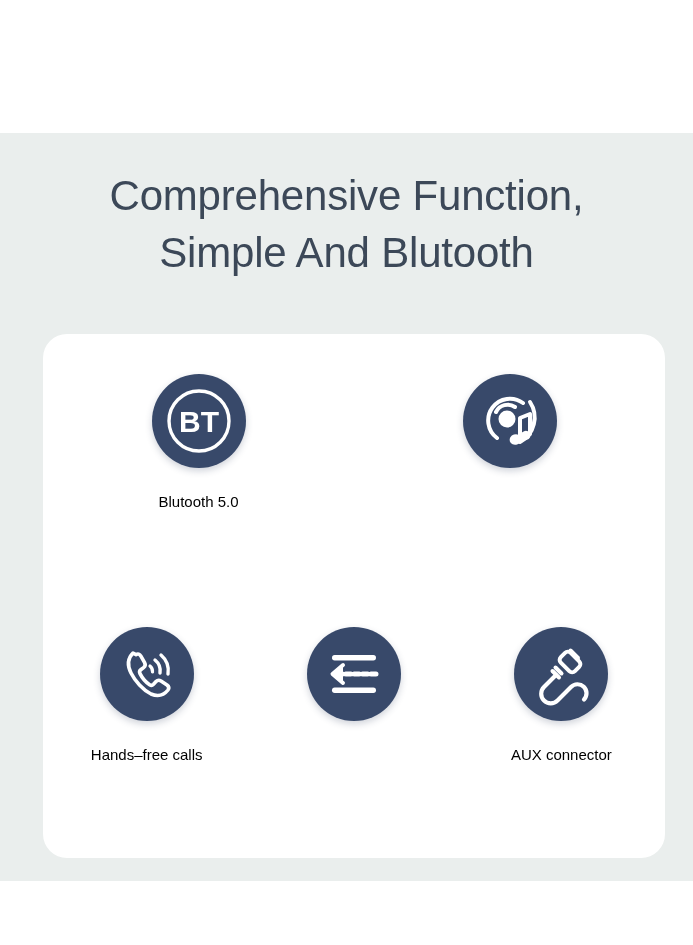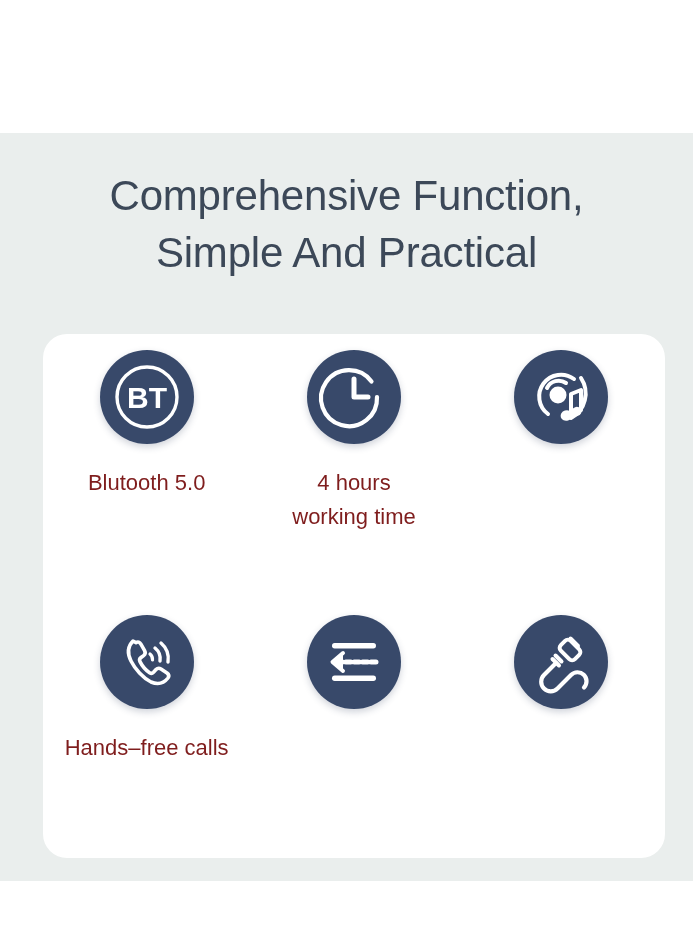--- a/index.html
+++ b/index.html
@@ -65,21 +65,21 @@
     height: 524px;
     display: flex;
     flex-direction: column;
   }
 
   .row {
     display: flex;
     flex: 1 1 0;
     align-items: flex-start;
   }
-  .row.row-1 { padding-top: 16px; }
+  .row.row-1 { padding-top: 40px; }
   .row.row-2 { padding-top: 22px; }
 
   .feature {
     flex: 1 1 0;
     display: flex;
     flex-direction: column;
     align-items: center;
   }
 
   .badge {
@@ -98,63 +98,53 @@
     font-family: "Liberation Sans", sans-serif;
     font-size: 30px;
     font-weight: 700;
     fill: #ffffff;
     letter-spacing: 0px;
   }
 
   .caption {
     margin-top: 22px;
     text-align: center;
-    color: #7f1d1d;
-    font-size: 22px;
+    color: #000000;
+    font-size: 15px;
     line-height: 1.55;
     font-weight: 400;
     white-space: pre-line;
   }
   .row-2 .caption { }
 </style>
 </head>
 <body>
 
 <div class="page">
 
   <div class="band"></div>
 
   <div class="heading">Comprehensive Function,
-Simple And Practical</div>
+Simple And Blutooth</div>
 
   <div class="card">
     <div class="grid">
 
       <div class="row row-1">
 
         <div class="feature">
           <div class="badge">
             <svg width="94" height="94" viewBox="0 0 94 94" aria-hidden="true">
               <circle cx="47" cy="47" r="30" fill="none" stroke="#ffffff" stroke-width="3.4"></circle>
               <text class="bt-text" x="47" y="58" text-anchor="middle">BT</text>
             </svg>
           </div>
           <div class="caption">Blutooth 5.0</div>
         </div>
 
-        <div class="feature">
-          <div class="badge">
-            <svg width="94" height="94" viewBox="0 0 94 94" aria-hidden="true">
-              <path d="M64.5 31.5 A28 28 0 1 0 70 47" fill="none" stroke="#ffffff" stroke-width="4.2" stroke-linecap="round"></path>
-              <path d="M47 29 L47 47 L61 47" fill="none" stroke="#ffffff" stroke-width="5" stroke-linecap="round" stroke-linejoin="round"></path>
-            </svg>
-          </div>
-          <div class="caption">4 hours
-working time</div>
-        </div>
 
         <div class="feature">
           <div class="badge">
             <svg width="94" height="94" viewBox="0 0 94 94" aria-hidden="true">
               <circle cx="44" cy="45" r="8.5" fill="#ffffff"></circle>
               <path d="M60 29 A20.5 20.5 0 1 0 34 64" fill="none" stroke="#ffffff" stroke-width="4" stroke-linecap="round"></path>
               <path d="M52 33 A13 13 0 0 0 33 38" fill="none" stroke="#ffffff" stroke-width="4" stroke-linecap="round"></path>
               <path d="M67 28 A28 28 0 0 1 57 68" fill="none" stroke="#ffffff" stroke-width="4" stroke-linecap="round"></path>
               <path d="M57 65 L57 44 L67 40 L67 60" fill="none" stroke="#ffffff" stroke-width="4" stroke-linejoin="round" stroke-linecap="round"></path>
               <ellipse cx="52.5" cy="65.5" rx="6" ry="5.2" fill="#ffffff" transform="rotate(-18 52.5 65.5)"></ellipse>
@@ -195,20 +185,21 @@
             <svg width="94" height="94" viewBox="0 0 94 94" aria-hidden="true">
               <g stroke="#ffffff" fill="none" stroke-linecap="round" stroke-linejoin="round">
                 <path d="M56.5 23.5 L64 31" stroke-width="4"></path>
                 <rect x="46" y="28" width="20" height="14" rx="4" stroke-width="4" transform="rotate(45 56 35)"></rect>
                 <path d="M41.5 40.5 L47.5 46.5" stroke-width="4"></path>
                 <path d="M38.5 44 L45 50.5" stroke-width="4"></path>
                 <path d="M42 48 L30 60 A9.5 9.5 0 0 0 43.5 73.5 L57 60 A9 9 0 0 1 70 72.5" stroke-width="4.2"></path>
               </g>
             </svg>
           </div>
+          <div class="caption">AUX connector</div>
         </div>
 
       </div>
 
     </div>
   </div>
 
 </div>
 
 </body></html>

